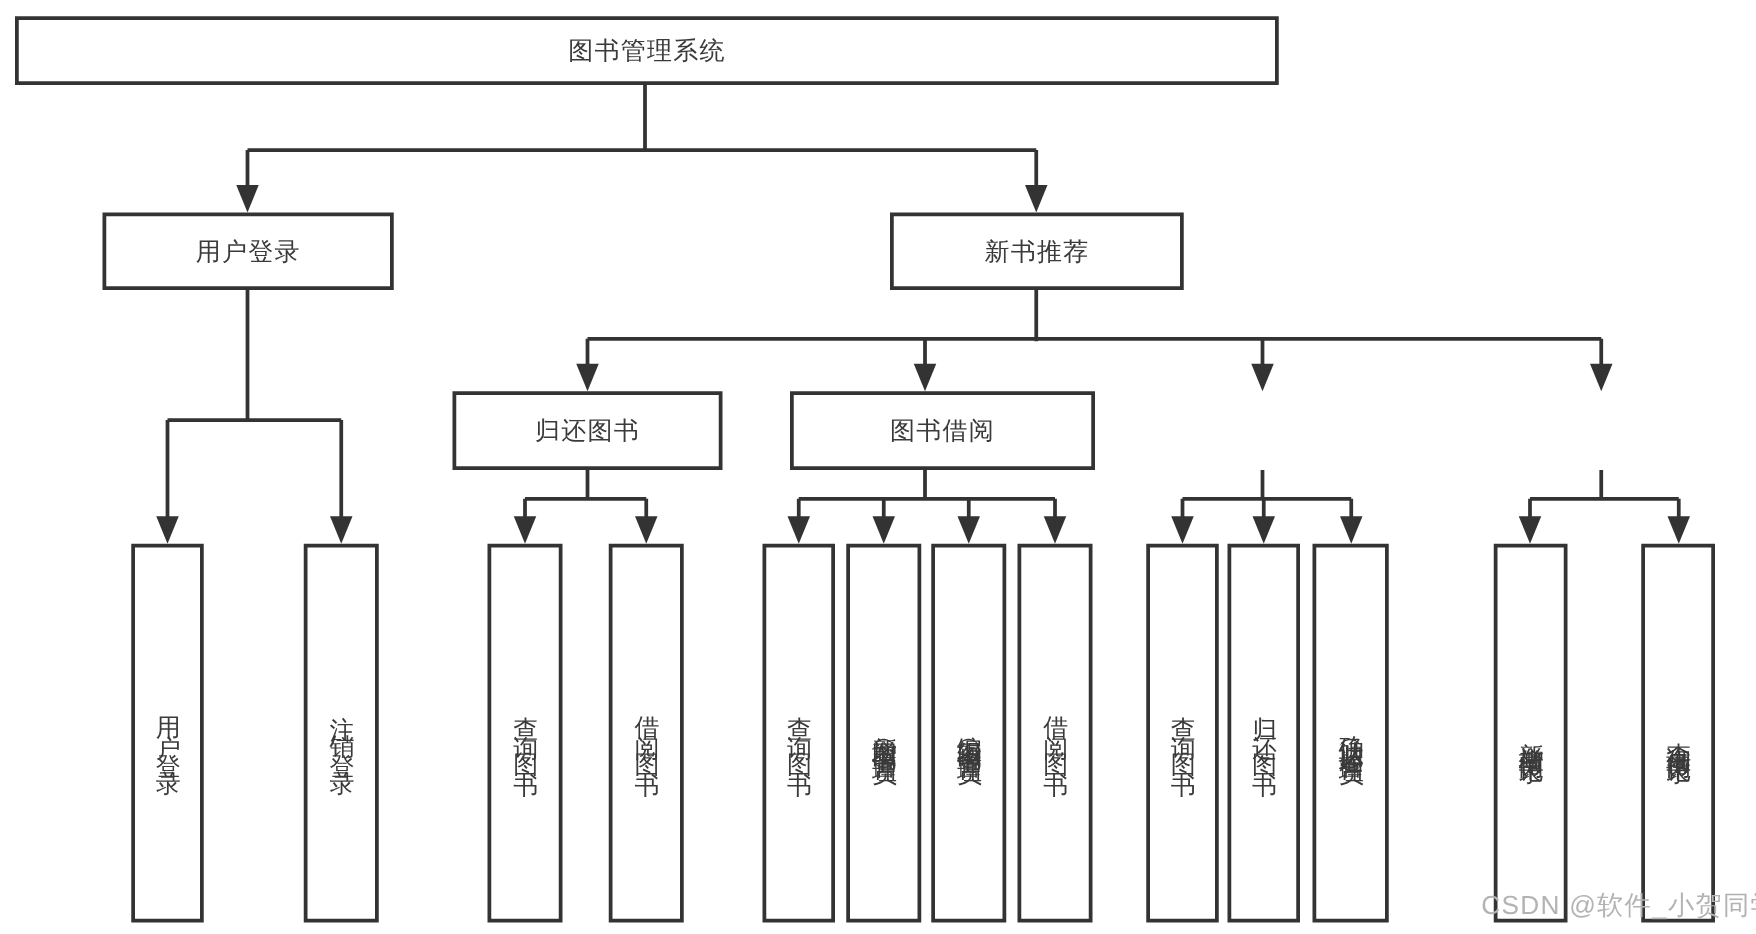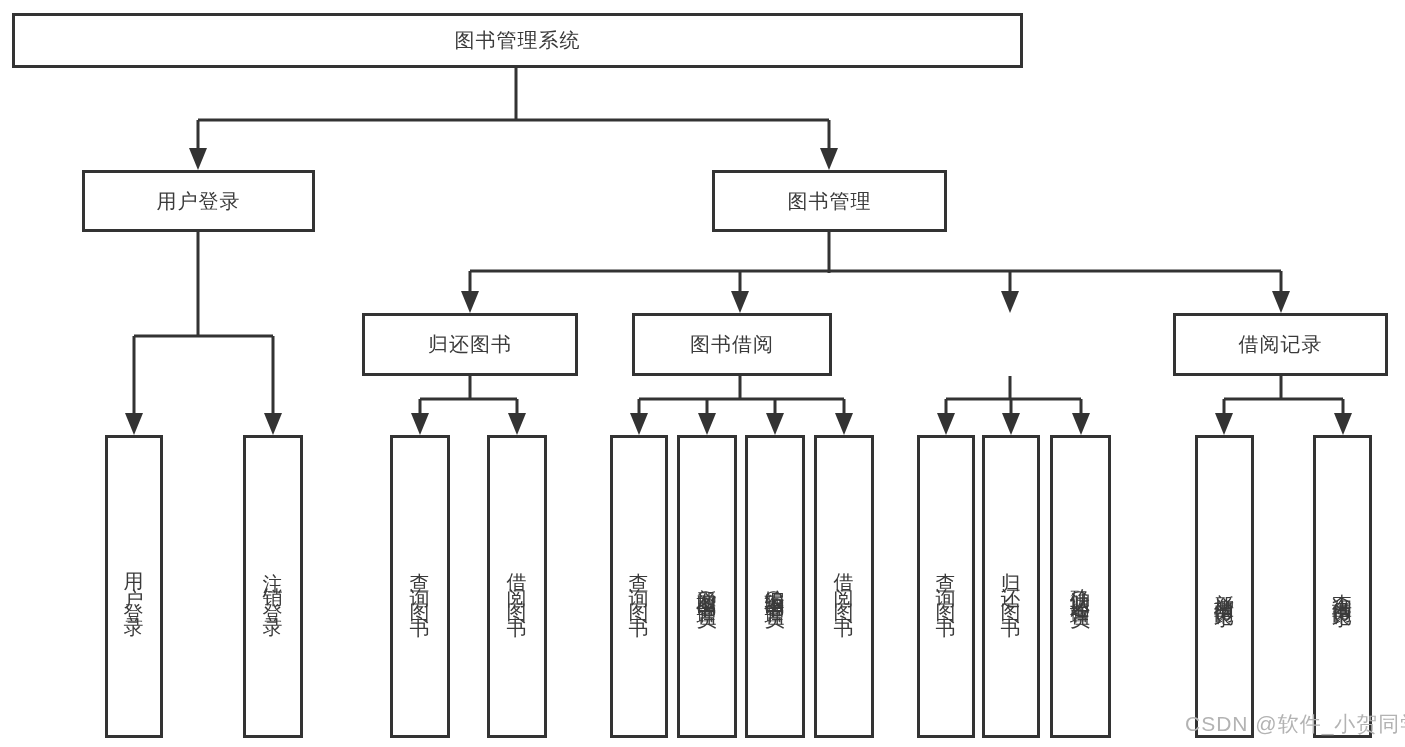--- a/index.html
+++ b/index.html
@@ -82,31 +82,28 @@
   </svg>
 
   <div class="node root">
     <span>图书管理系统</span>
   </div>
 
   <div class="node lvl2" style="left:82px;width:233px;">
     <span>用户登录</span>
   </div>
   <div class="node lvl2" style="left:712px;width:235px;">
-    <span>图书管理</span>
+    <span>新书推荐</span>
   </div>
 
   <div class="node lvl3" style="left:362px;width:216px;">
     <span>归还图书</span>
   </div>
-  <div class="node lvl3" style="left:632px;width:200px;">
+  <div class="node lvl3" style="left:632px;width:244px;">
     <span>图书借阅</span>
-  </div>
-  <div class="node lvl3" style="left:1173px;width:215px;">
-    <span>借阅记录</span>
   </div>
 
   <div class="node leaf" style="left:105px;width:58px;">
     <span class="vtext">用户登录</span>
   </div>
   <div class="node leaf" style="left:243px;width:60px;">
     <span class="vtext">注销登录</span>
   </div>
   <div class="node leaf" style="left:390px;width:60px;">
     <span class="vtext">查询图书</span>

